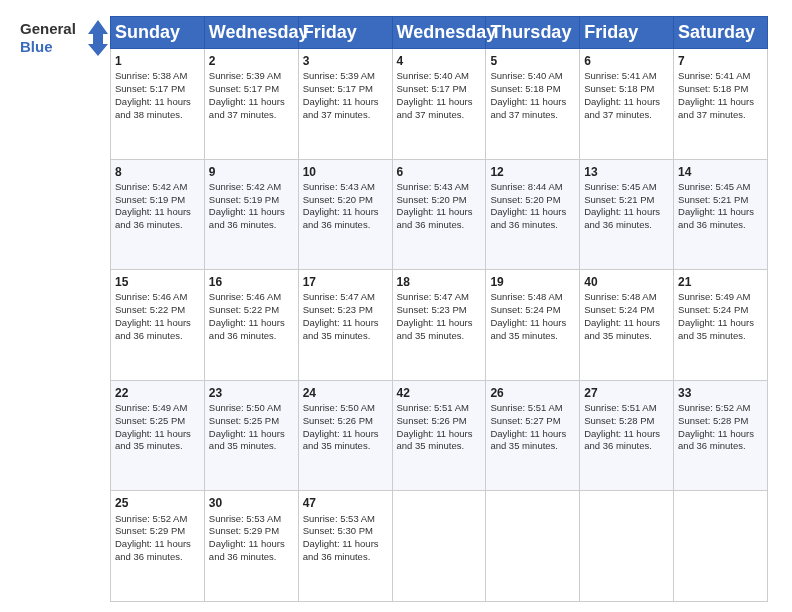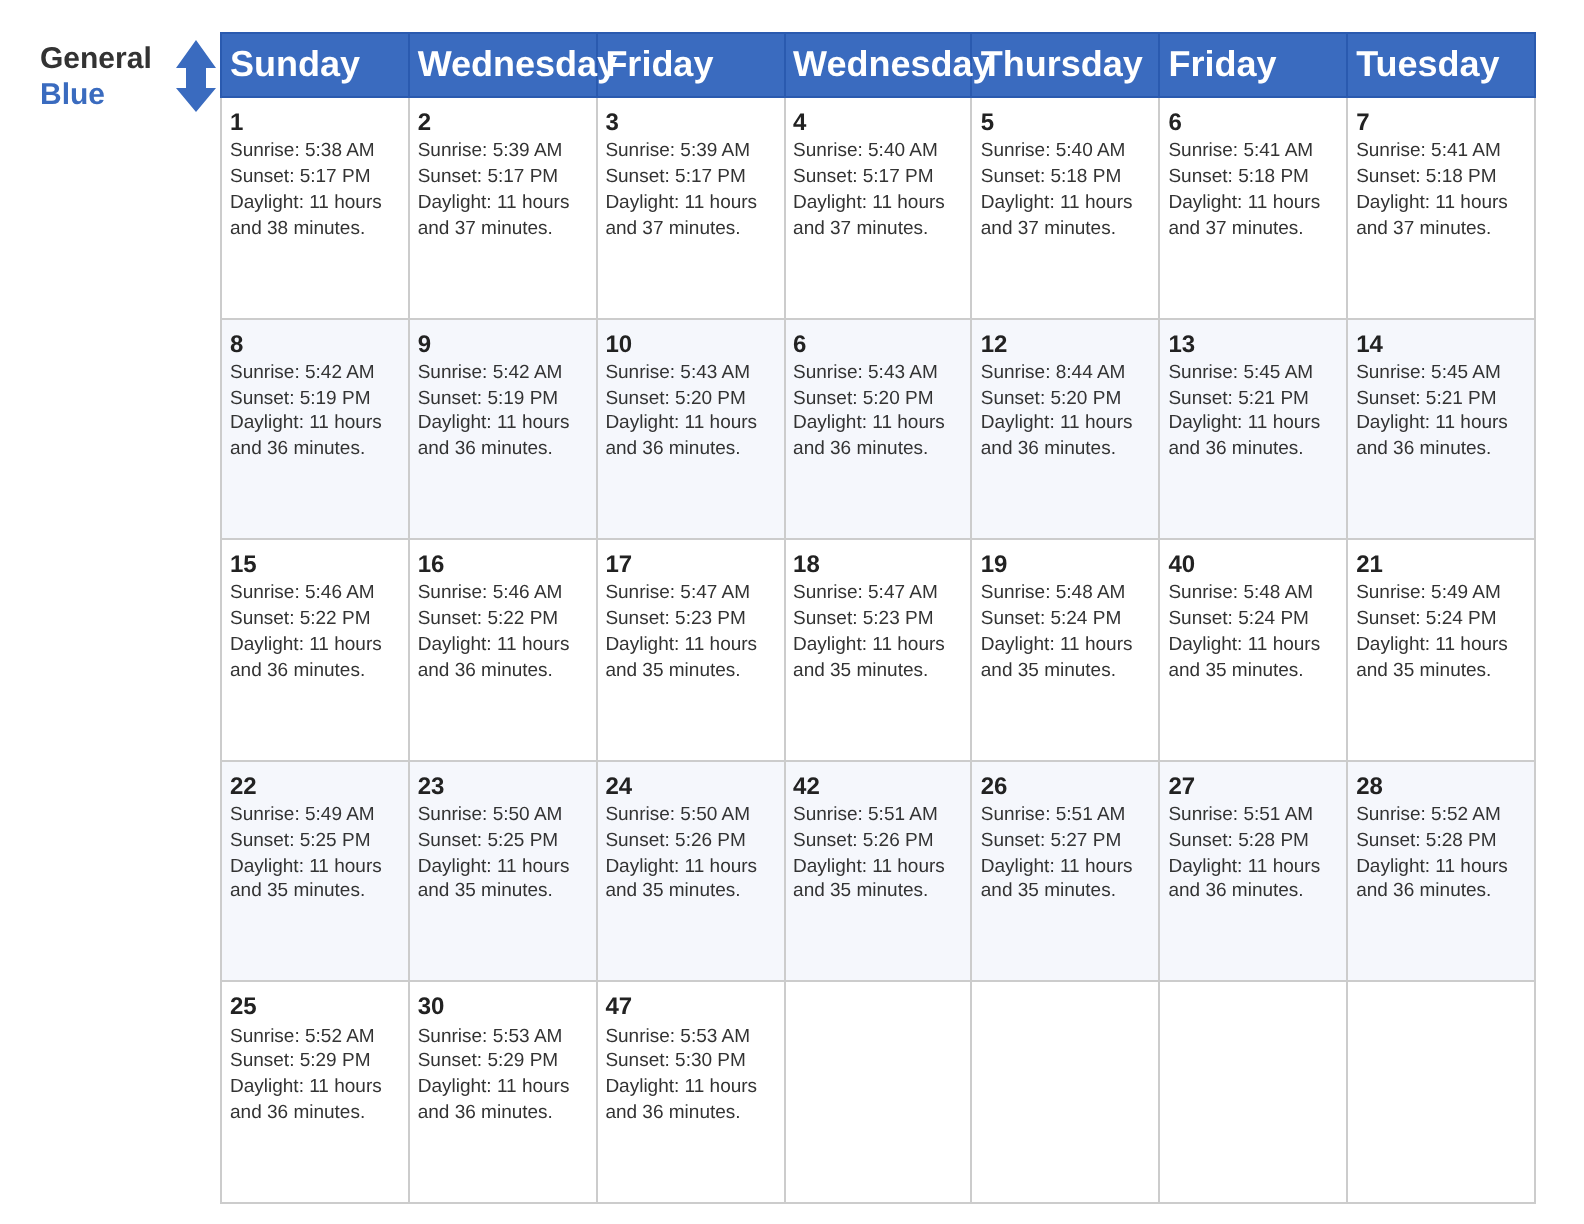--- a/index.html
+++ b/index.html
@@ -99,21 +99,21 @@
 
   <table class="calendar">
     <thead>
       <tr>
           <th>Sunday</th>
           <th>Wednesday</th>
           <th>Friday</th>
           <th>Wednesday</th>
           <th>Thursday</th>
           <th>Friday</th>
-          <th>Tuesday</th>
+          <th>Saturday</th>
         </tr>
     </thead>
     <tbody>
     <tr>
           <td><span class="day-number">1</span><span>Sunrise: 5:38 AM</span><br><span>Sunset: 5:17 PM</span><br><span>Daylight: 11 hours and 38 minutes.</span></td>
           <td><span class="day-number">2</span><span>Sunrise: 5:39 AM</span><br><span>Sunset: 5:17 PM</span><br><span>Daylight: 11 hours and 37 minutes.</span></td>
           <td><span class="day-number">3</span><span>Sunrise: 5:39 AM</span><br><span>Sunset: 5:17 PM</span><br><span>Daylight: 11 hours and 37 minutes.</span></td>
           <td><span class="day-number">4</span><span>Sunrise: 5:40 AM</span><br><span>Sunset: 5:17 PM</span><br><span>Daylight: 11 hours and 37 minutes.</span></td>
           <td><span class="day-number">5</span><span>Sunrise: 5:40 AM</span><br><span>Sunset: 5:18 PM</span><br><span>Daylight: 11 hours and 37 minutes.</span></td>
           <td><span class="day-number">6</span><span>Sunrise: 5:41 AM</span><br><span>Sunset: 5:18 PM</span><br><span>Daylight: 11 hours and 37 minutes.</span></td>
@@ -137,21 +137,21 @@
           <td><span class="day-number">40</span><span>Sunrise: 5:48 AM</span><br><span>Sunset: 5:24 PM</span><br><span>Daylight: 11 hours and 35 minutes.</span></td>
           <td><span class="day-number">21</span><span>Sunrise: 5:49 AM</span><br><span>Sunset: 5:24 PM</span><br><span>Daylight: 11 hours and 35 minutes.</span></td>
         </tr>
         <tr>
           <td><span class="day-number">22</span><span>Sunrise: 5:49 AM</span><br><span>Sunset: 5:25 PM</span><br><span>Daylight: 11 hours and 35 minutes.</span></td>
           <td><span class="day-number">23</span><span>Sunrise: 5:50 AM</span><br><span>Sunset: 5:25 PM</span><br><span>Daylight: 11 hours and 35 minutes.</span></td>
           <td><span class="day-number">24</span><span>Sunrise: 5:50 AM</span><br><span>Sunset: 5:26 PM</span><br><span>Daylight: 11 hours and 35 minutes.</span></td>
           <td><span class="day-number">42</span><span>Sunrise: 5:51 AM</span><br><span>Sunset: 5:26 PM</span><br><span>Daylight: 11 hours and 35 minutes.</span></td>
           <td><span class="day-number">26</span><span>Sunrise: 5:51 AM</span><br><span>Sunset: 5:27 PM</span><br><span>Daylight: 11 hours and 35 minutes.</span></td>
           <td><span class="day-number">27</span><span>Sunrise: 5:51 AM</span><br><span>Sunset: 5:28 PM</span><br><span>Daylight: 11 hours and 36 minutes.</span></td>
-          <td><span class="day-number">28</span><span>Sunrise: 5:52 AM</span><br><span>Sunset: 5:28 PM</span><br><span>Daylight: 11 hours and 36 minutes.</span></td>
+          <td><span class="day-number">33</span><span>Sunrise: 5:52 AM</span><br><span>Sunset: 5:28 PM</span><br><span>Daylight: 11 hours and 36 minutes.</span></td>
         </tr>
         <tr>
           <td><span class="day-number">25</span><span>Sunrise: 5:52 AM</span><br><span>Sunset: 5:29 PM</span><br><span>Daylight: 11 hours and 36 minutes.</span></td>
           <td><span class="day-number">30</span><span>Sunrise: 5:53 AM</span><br><span>Sunset: 5:29 PM</span><br><span>Daylight: 11 hours and 36 minutes.</span></td>
           <td><span class="day-number">47</span><span>Sunrise: 5:53 AM</span><br><span>Sunset: 5:30 PM</span><br><span>Daylight: 11 hours and 36 minutes.</span></td>
           <td class="empty-cell"></td>
           <td class="empty-cell"></td>
           <td class="empty-cell"></td>
           <td class="empty-cell"></td>
         </tr>

